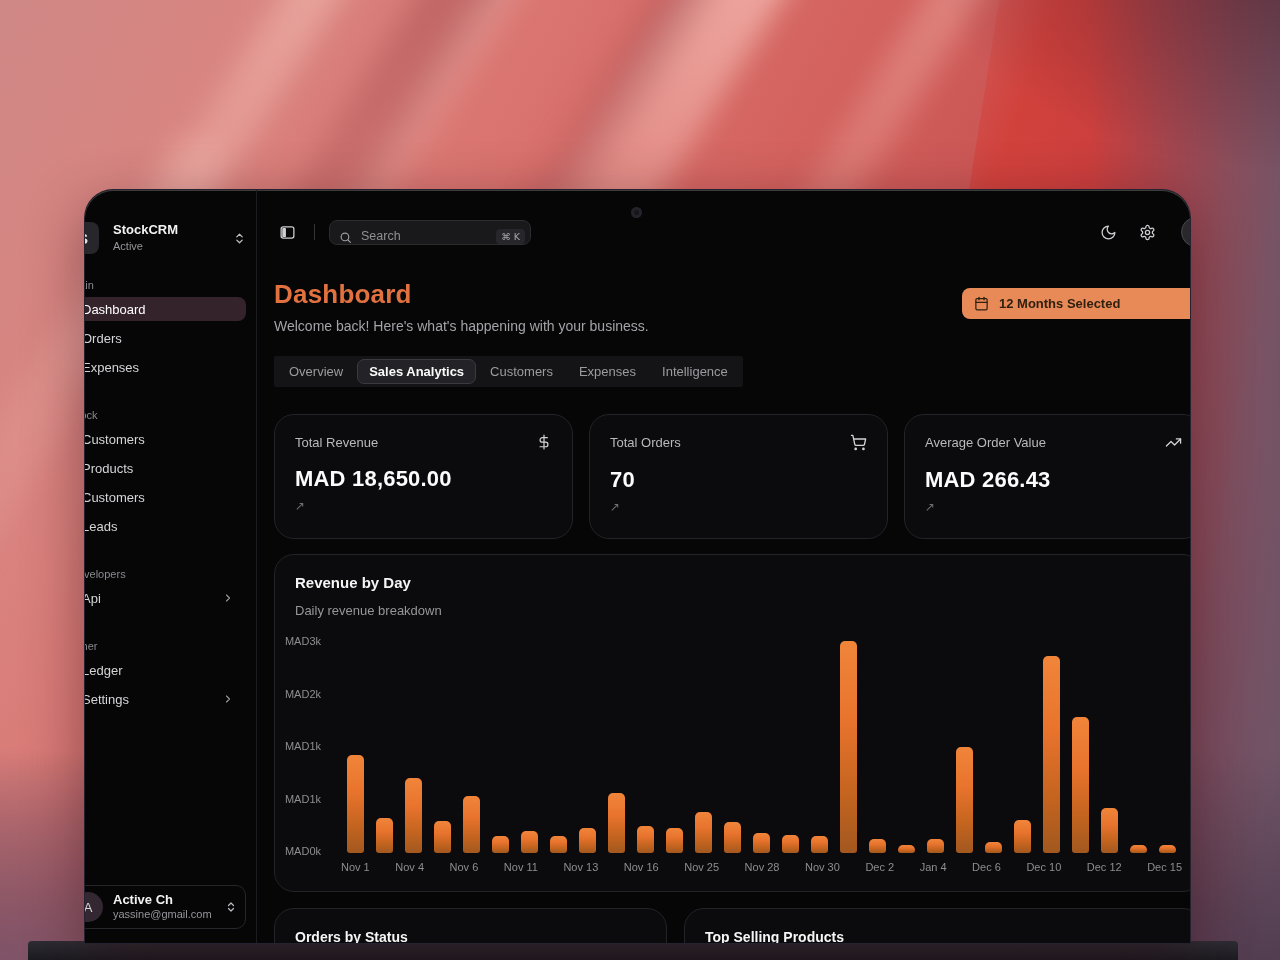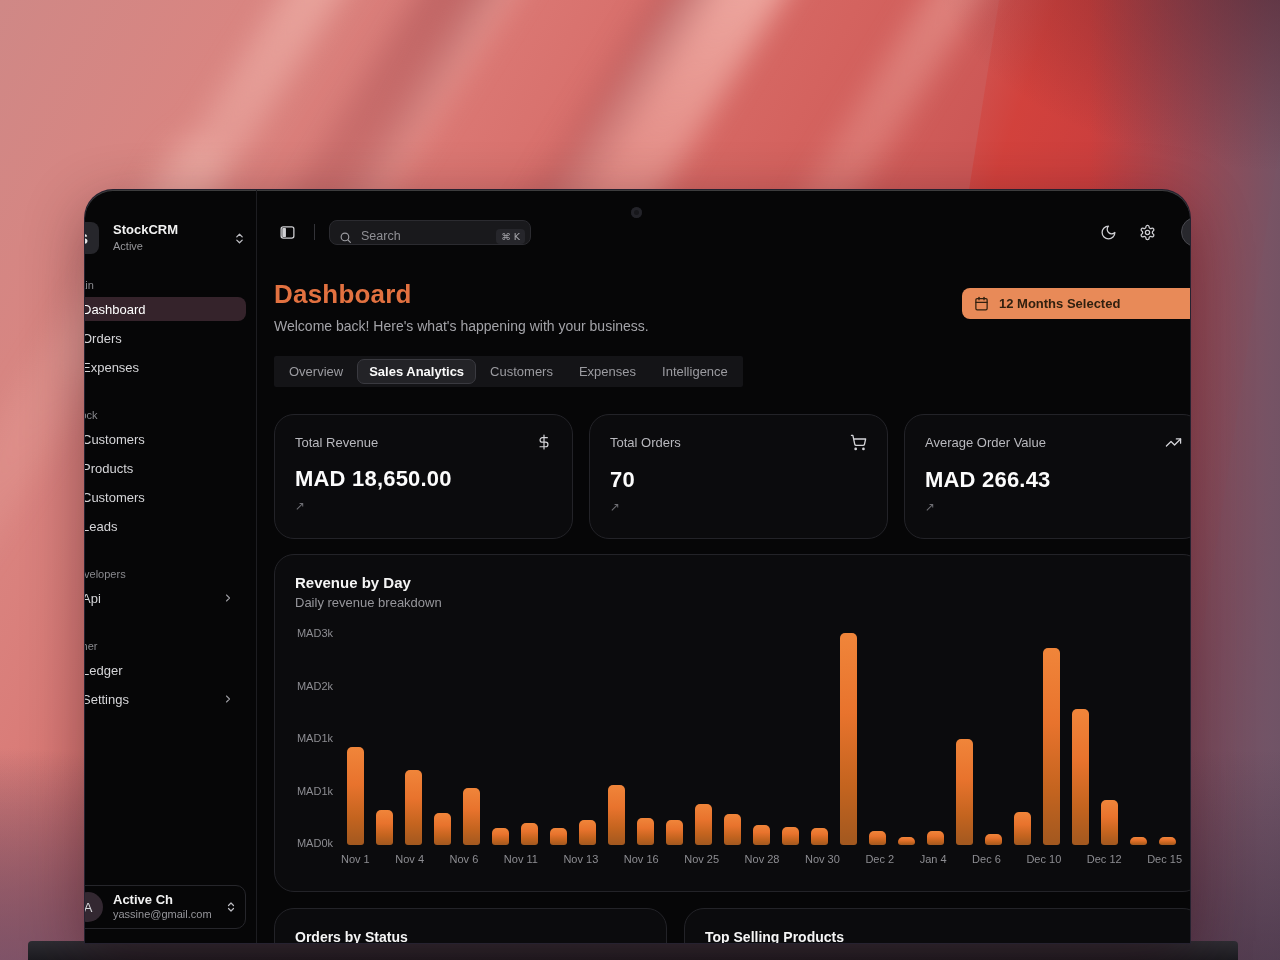--- a/index.html
+++ b/index.html
@@ -103,24 +103,24 @@
   .card{background:#0b0b0d;border:1px solid #232328;border-radius:20px;box-sizing:border-box;}
   .stat-card{height:125px;padding:19px 20px;}
   .stat-top{display:flex;align-items:center;}
   .stat-label{font-size:13px;color:#b9b9be;}
   .stat-icon{margin-left:auto;color:#d4d4d8;display:flex;}
   .stat-value{font-size:22px;font-weight:bold;color:#fcfcfc;margin-top:16px;letter-spacing:.2px;}
   .stat-arrow{font-size:12px;color:#6e6e73;margin-top:7px;}
 
   .chart-card{margin-top:15px;height:338px;padding:19px 20px;overflow:hidden;}
   .chart-title{font-size:15px;font-weight:bold;color:#f5f5f5;}
-  .chart-sub{font-size:13px;color:#96969b;margin-top:4px;}
+  .chart-sub{font-size:13px;color:#96969b;margin-top:12px;}
   .chart-row{display:flex;margin-top:22px;}
   .y-axis{width:46px;flex:none;position:relative;height:215px;}
-  .y-lab{position:absolute;right:8px;font-size:11px;color:#8d8d92;white-space:nowrap;}
+  .y-lab{position:absolute;right:20px;font-size:11px;color:#8d8d92;white-space:nowrap;}
   .bars{flex:1;display:flex;align-items:flex-end;height:215px;padding-bottom:2px;box-sizing:border-box;}
   .bar-slot{flex:1;display:flex;justify-content:center;align-items:flex-end;}
   .bar{width:17px;border-radius:5px 5px 3px 3px;
       background:linear-gradient(180deg,#f0853a 0%,#e8732d 38%,#c4641f 72%,#a2581f 100%);}
   .x-labels{display:flex;margin-left:46px;margin-top:6px;}
   .x-lab{flex:1;text-align:center;font-size:11px;color:#8d8d92;white-space:nowrap;}
 
   .bottom-grid{display:grid;grid-template-columns:393px 1fr;gap:17px;margin-top:16px;}
   .bottom-card{height:170px;padding:20px;}
   .bottom-title{font-size:14px;font-weight:bold;color:#f5f5f5;}

